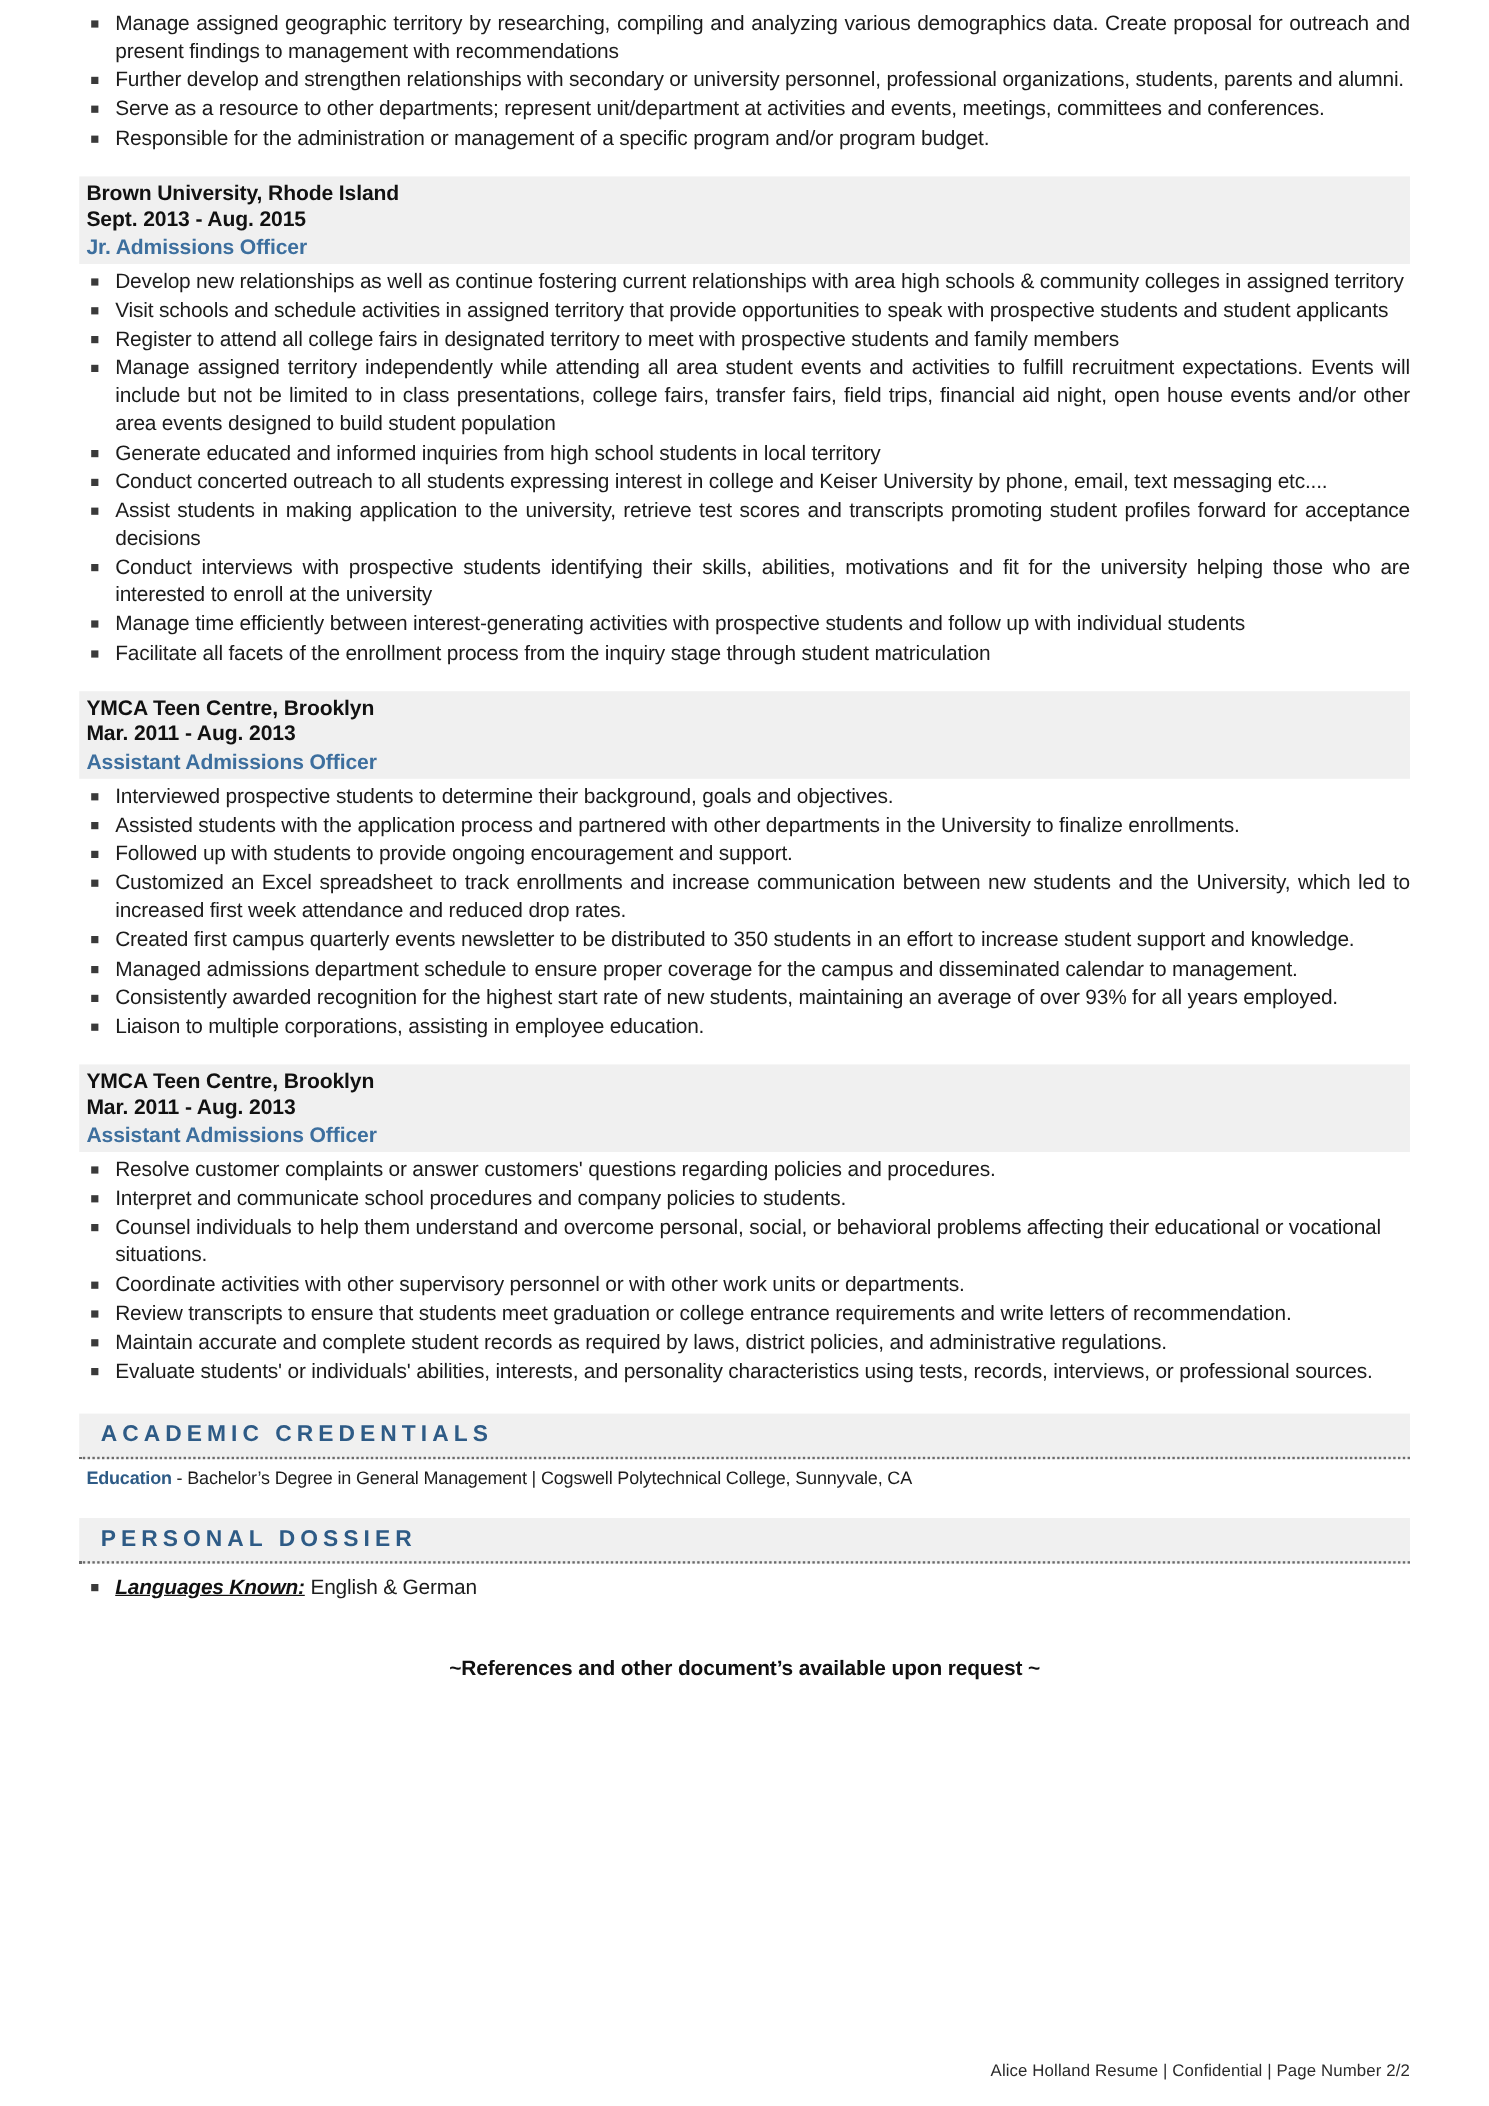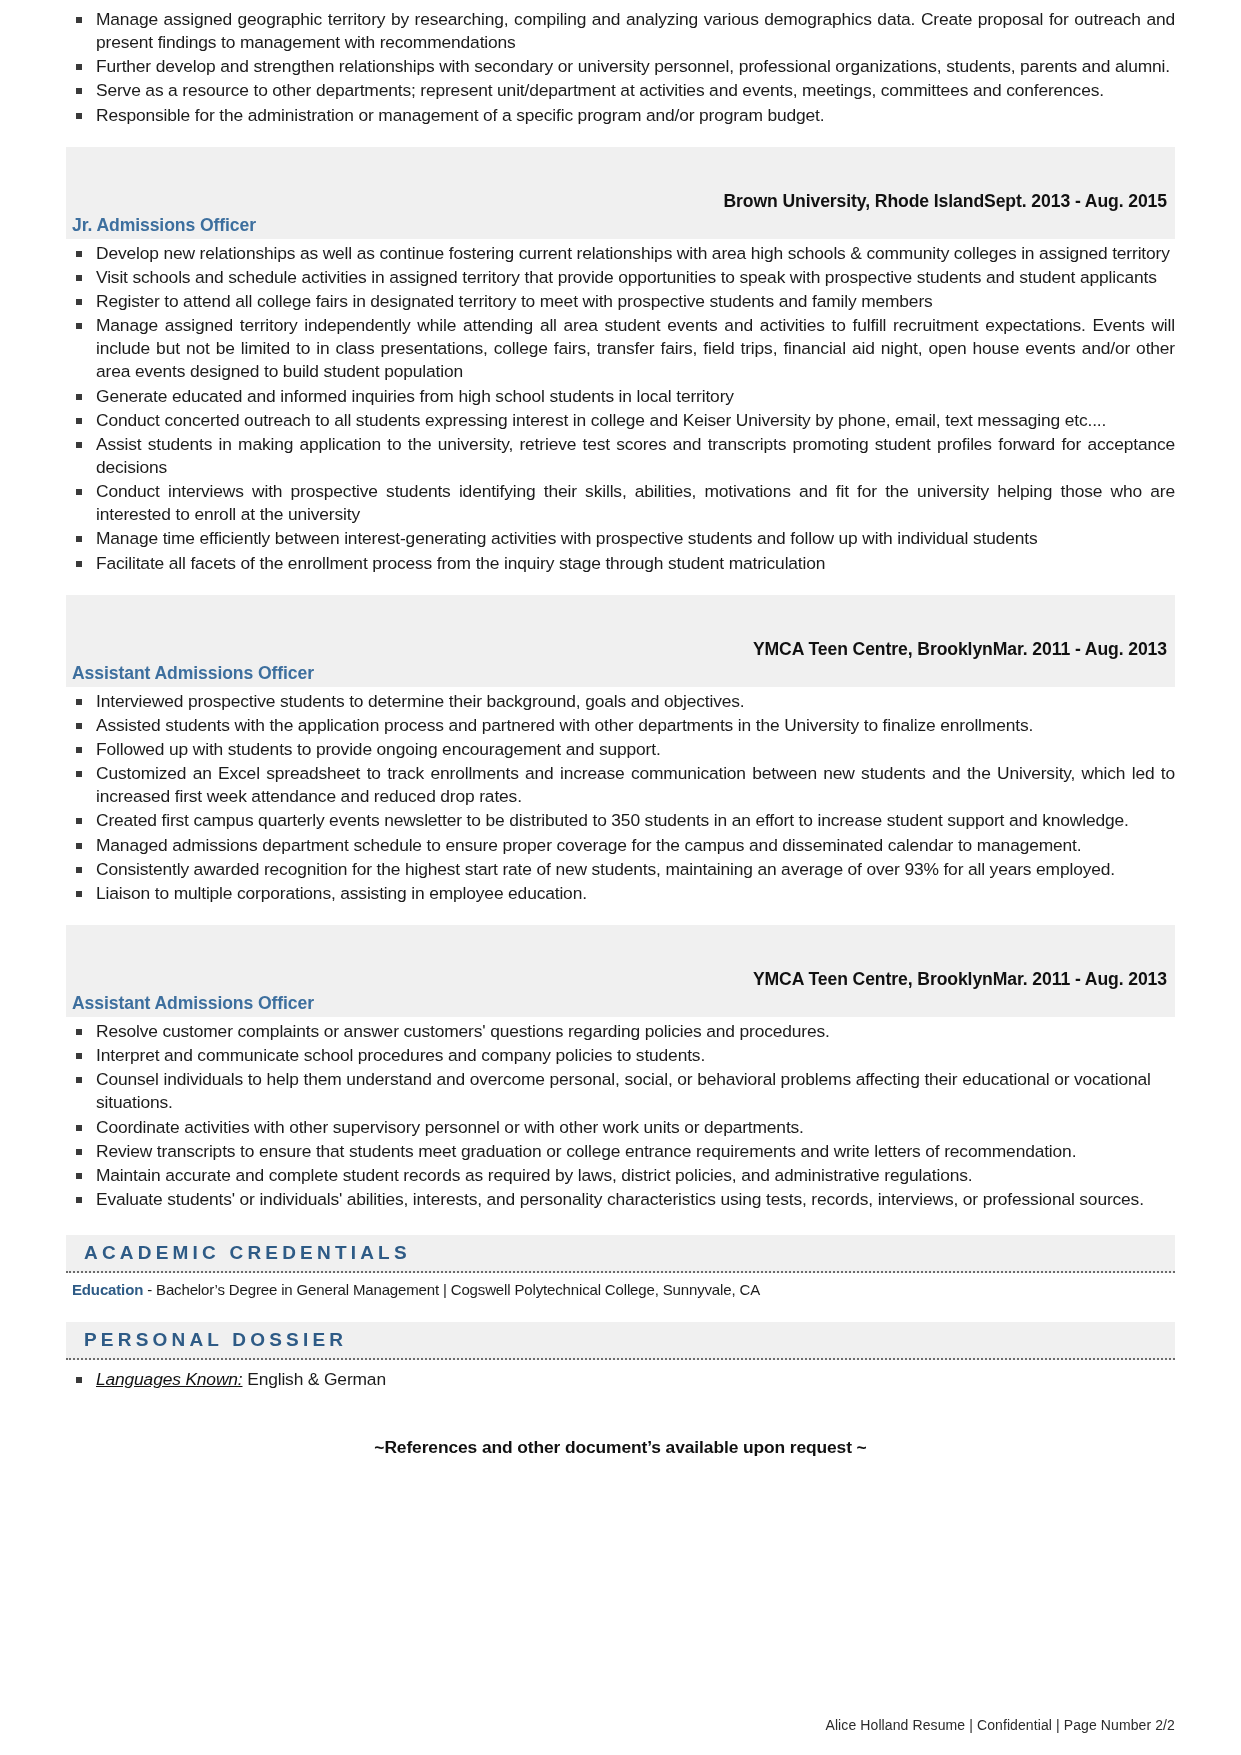--- a/index.html
+++ b/index.html
@@ -57,36 +57,36 @@
 
   
   .job-header {
     background: #f0f0f0;
     padding: 4px 8px 3px 6px;
     margin-top: 20px;
     margin-bottom: 3px;
   }
   .job-header .line1 {
     display: flex;
-    justify-content: flex-end;
+    justify-content: center;
     align-items: baseline;
+    flex-direction: column;
   }
   .job-header .company {
     font-size: 17.6px;
     font-weight: bold;
     color: #111111;
     letter-spacing: -0.1px;
   }
   .job-header .dates {
     font-size: 17.6px;
     font-weight: bold;
     color: #111111;
     letter-spacing: -0.1px;
     white-space: nowrap;
-    margin-top: 40px;
   }
   .job-header .title {
     font-size: 17.6px;
     font-weight: bold;
     color: #3d6f9e;
     margin-top: 3px;
     letter-spacing: -0.1px;
   }
 
   
@@ -110,21 +110,21 @@
     padding-left: 6px;
     margin-bottom: 4px;
     letter-spacing: -0.15px;
   }
   .edu-line .edu-label {
     font-weight: bold;
     color: #2e5b86;
   }
 
   ul.bullets > li .lang-label {
-    font-weight: normal;
+    font-weight: bold;
     font-style: italic;
     text-decoration: underline;
     color: #111111;
   }
 
   .references {
     text-align: center;
     font-size: 17.4px;
     font-weight: bold;
     color: #111111;

